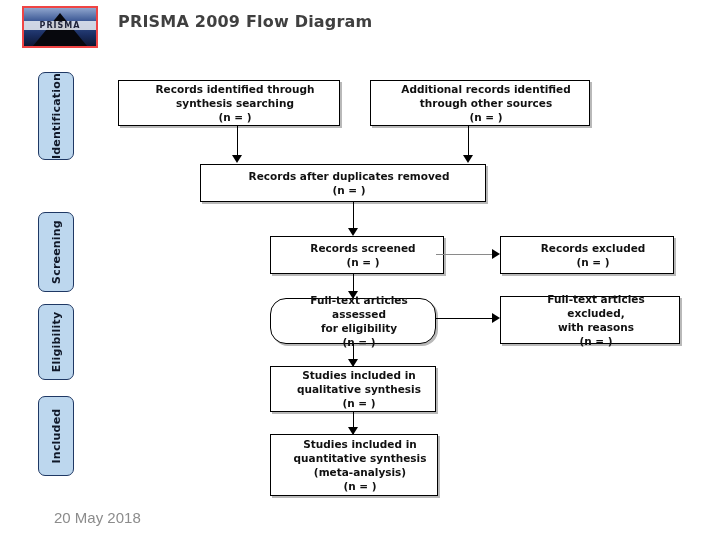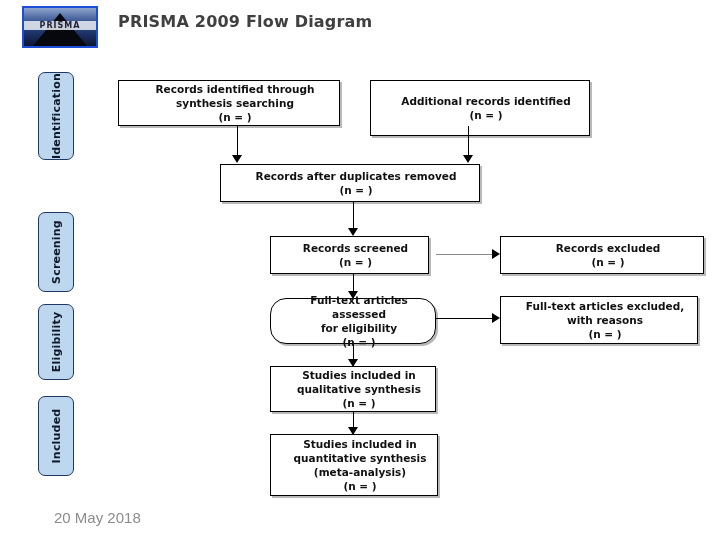--- a/index.html
+++ b/index.html
@@ -12,21 +12,21 @@
     overflow: hidden;
     font-family: "DejaVu Sans", sans-serif;
     color: #000;
   }
   .stage { position: absolute; inset: 0; }
 
   
   .logo {
     position: absolute; left: 22px; top: 6px;
     width: 76px; height: 42px;
-    background: #1d4ed8;
+    background: #ef4444;
     padding: 2px;
     box-sizing: border-box;
   }
   .logo-inner {
     position: relative; width: 100%; height: 100%;
     background: linear-gradient(180deg,#8fa5cd 0%,#33508f 38%,#1b2f63 70%,#0d1733 100%);
     overflow: hidden;
   }
   .logo-pyramid {
     position: absolute; left: 50%; bottom: 0;
@@ -163,75 +163,76 @@
   </div>
 
   <div class="box shadowed" style="left:118px; top:80px; width:222px; height:46px;">
     <div>
       <span class="ln">Records identified through</span>
       <span class="ln">synthesis searching</span>
       <span class="ln">(n =   )</span>
     </div>
   </div>
 
-  <div class="box shadowed" style="left:370px; top:80px; width:220px; height:56px;">
+  <div class="box shadowed" style="left:370px; top:80px; width:220px; height:46px;">
     <div>
       <span class="ln">Additional records identified</span>
+      <span class="ln">through other sources</span>
       <span class="ln">(n =   )</span>
     </div>
   </div>
 
   <div class="vline" style="left:237px; top:126px; height:34px;"></div>
   <div class="arrow-down" style="left:232px; top:155px;"></div>
 
   <div class="vline" style="left:468px; top:126px; height:34px;"></div>
   <div class="arrow-down" style="left:463px; top:155px;"></div>
 
-  <div class="box shadowed" style="left:220px; top:164px; width:260px; height:38px;">
+  <div class="box shadowed" style="left:200px; top:164px; width:286px; height:38px;">
     <div>
       <span class="ln">Records after duplicates removed</span>
       <span class="ln">(n =   )</span>
     </div>
   </div>
 
   <div class="vline" style="left:353px; top:202px; height:32px;"></div>
   <div class="arrow-down" style="left:348px; top:228px;"></div>
 
-  <div class="box shadowed" style="left:270px; top:236px; width:159px; height:38px;">
+  <div class="box shadowed" style="left:270px; top:236px; width:174px; height:38px;">
     <div>
       <span class="ln">Records screened</span>
       <span class="ln">(n =   )</span>
     </div>
   </div>
 
   <div class="hline thin" style="left:436px; top:254px; width:62px;"></div>
   <div class="arrow-right" style="left:492px; top:249px;"></div>
 
-  <div class="box shadowed" style="left:500px; top:236px; width:204px; height:38px;">
+  <div class="box shadowed" style="left:500px; top:236px; width:174px; height:38px;">
     <div>
       <span class="ln">Records excluded</span>
       <span class="ln">(n =   )</span>
     </div>
   </div>
 
   <div class="vline" style="left:353px; top:274px; height:24px;"></div>
   <div class="arrow-down" style="left:348px; top:291px;"></div>
 
   <div class="box shadowed" style="left:270px; top:298px; width:166px; height:46px;border-radius:16px;">
     <div>
       <span class="ln">Full-text articles assessed</span>
       <span class="ln">for eligibility</span>
       <span class="ln">(n =   )</span>
     </div>
   </div>
 
   <div class="hline" style="left:436px; top:318px; width:62px;"></div>
   <div class="arrow-right" style="left:492px; top:313px;"></div>
 
-  <div class="box shadowed" style="left:500px; top:296px; width:198px; height:48px;">
+  <div class="box shadowed" style="left:500px; top:296px; width:180px; height:48px;">
     <div>
       <span class="ln">Full-text articles excluded,</span>
       <span class="ln">with reasons</span>
       <span class="ln">(n =   )</span>
     </div>
   </div>
 
   <div class="vline" style="left:353px; top:344px; height:22px;"></div>
   <div class="arrow-down" style="left:348px; top:359px;"></div>
 

